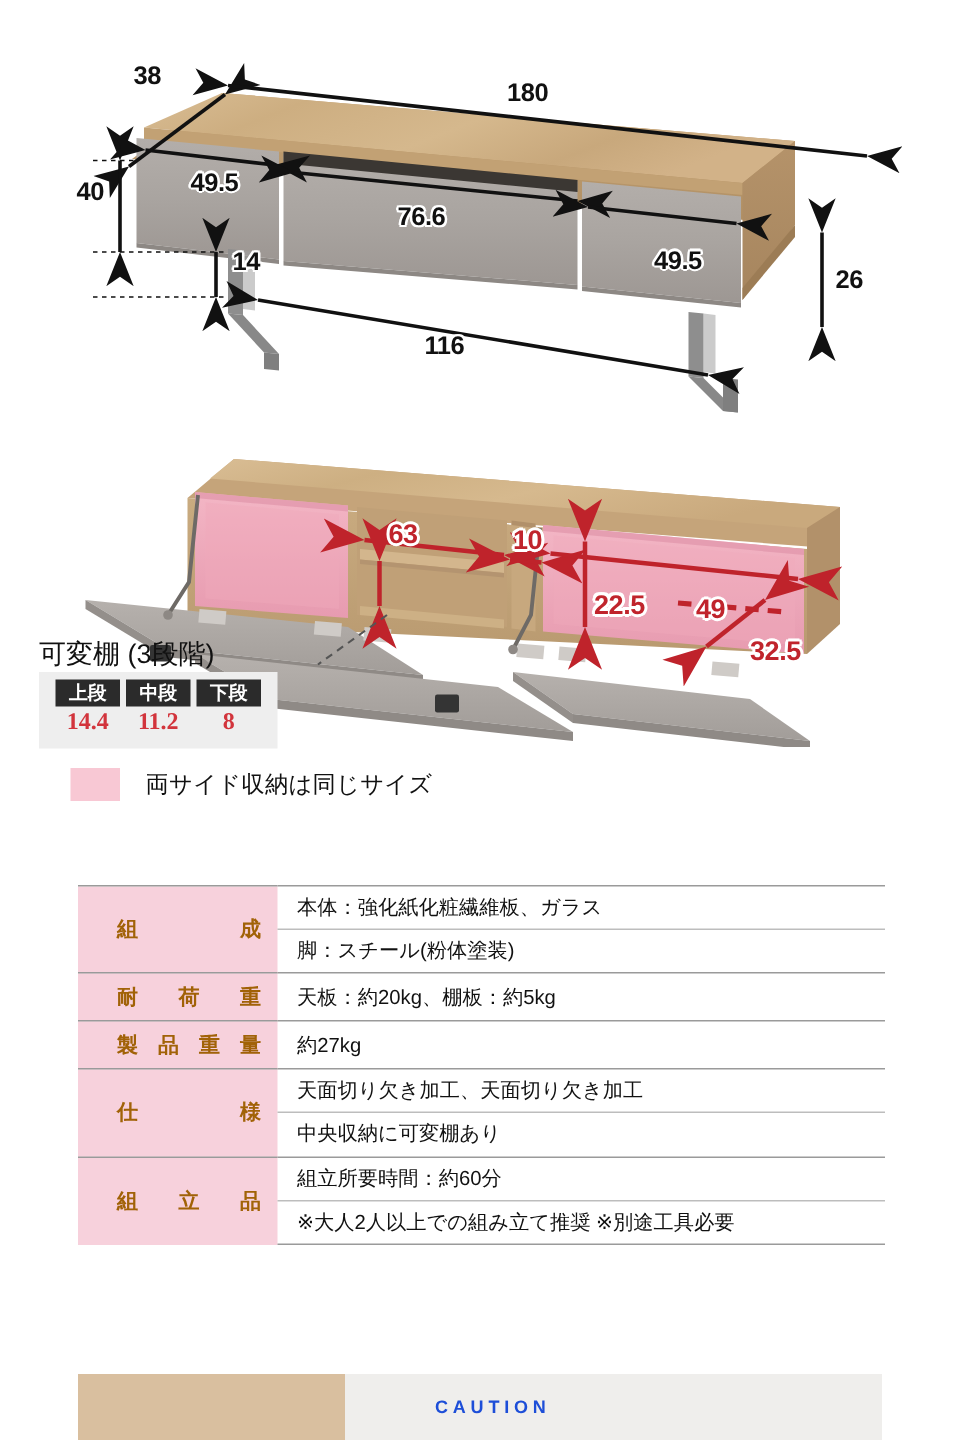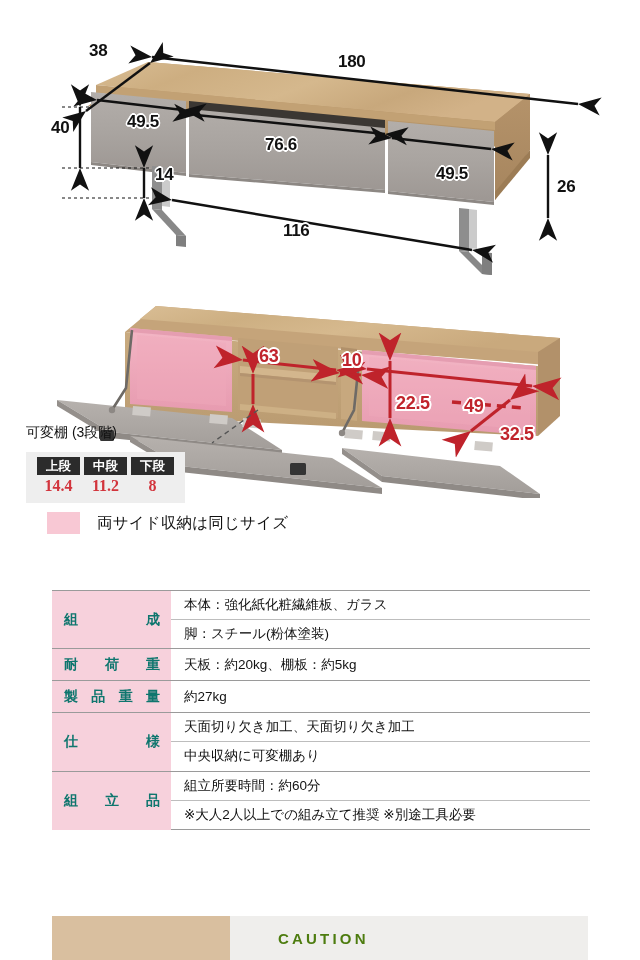--- a/index.html
+++ b/index.html
@@ -35,21 +35,21 @@
        2px 0 0 #fff, -2px 0 0 #fff, 0 2px 0 #fff, 0 -2px 0 #fff,
        1.5px 1.5px 0 #fff, -1.5px 1.5px 0 #fff, 1.5px -1.5px 0 #fff, -1.5px -1.5px 0 #fff;
   }
 
   
   .svglayer{position:absolute;left:0;top:0;pointer-events:none;}
 
   
   #shelf-block{position:absolute;left:26px;top:424px;}
   #shelf-caption{
-    font-size:14px;font-weight:400;color:#111;margin-bottom:10px;letter-spacing:0px;
+    font-size:18px;font-weight:400;color:#111;margin-bottom:0;letter-spacing:0px;
   }
   #shelf-table{
     background:#eeeeee;
     padding:5px 7px 6px 7px;
     display:inline-block;
   }
   #shelf-table table{border-collapse:separate;border-spacing:4px 0;}
   #shelf-table th{
     background:#2b2b2b;color:#ffffff;
     font-size:12.5px;font-weight:700;
@@ -81,22 +81,22 @@
     line-height:1.35;
   }
   #spec-table tr:last-child td{border-bottom:1px solid #9a9a9a;}
   #spec-table td.lbl{
     width:96px;
     background:#f7d1dc;
     font-weight:700;
     font-size:14px;
     text-align:justify;
     text-align-last:justify;
-    padding:6px 11px 6px 12px;
-    color:#0f766e;
+    padding:6px 11px 6px 26px;
+    color:#a16207;
     border-top:1px solid #9a9a9a;
   }
   #spec-table td.val{
     padding:5px 4px 5px 13px;
     color:#111;
     font-size:13.5px;
   }
   #spec-table td.val.sub{border-top:1px solid #bdbdbd;}
 
   
@@ -108,22 +108,22 @@
     width:178px;height:100%;
     background:
       repeating-linear-gradient(92deg, rgba(255,255,255,.30) 0 1px, rgba(0,0,0,0) 1px 3px),
       repeating-linear-gradient(88deg, rgba(150,110,70,.13) 0 1px, rgba(0,0,0,0) 1px 5px),
       linear-gradient(180deg,#ddc3a4 0%,#d6b994 40%,#ddc5a7 70%,#d3b governor 100%),
       #d8bf9f;
     background-color:#d9bf9f;
   }
   #caution-label{
     display:flex;align-items:center;
-    padding-left:48px;
-    font-size:15px;font-weight:700;letter-spacing:3.2px;color:#4d7c0f;
+    padding-left:60px;
+    font-size:12px;font-weight:700;letter-spacing:3.2px;color:#1d4ed8;
   }
 </style>
 </head>
 <body>
 
 <div class="stage">
 
   <div class="abs" style="left:0;top:0;width:572px;height:285px;">
 
     <svg class="svglayer" width="640" height="285" viewBox="0 0 640 285">

